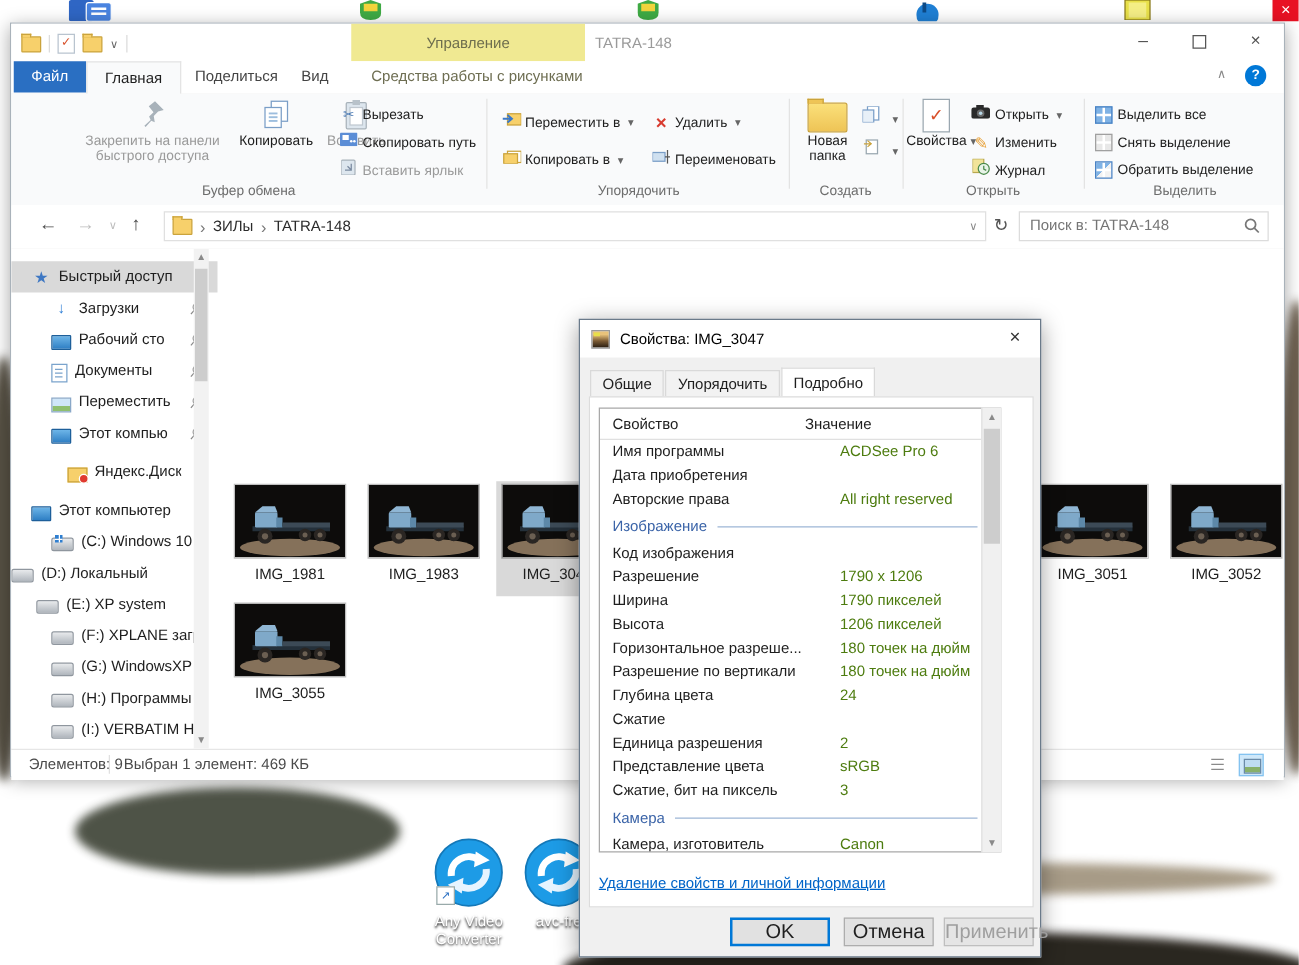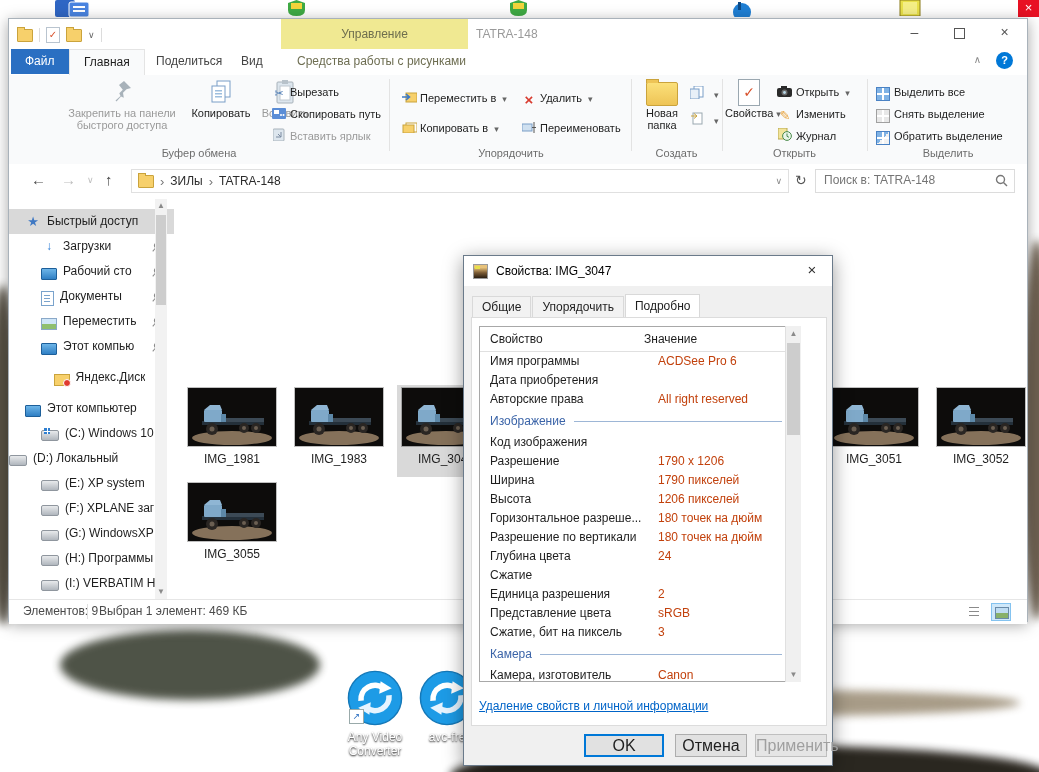--- a/index.html
+++ b/index.html
@@ -135,21 +135,21 @@
         background:#f2f2f2;border:1px solid #d9d9d9;vertical-align:bottom}
   .dtab.active{background:#fff;height:23px;line-height:23px;border-bottom:none;position:relative;top:0px}
   .dpanel{position:absolute;left:7px;top:61px;width:356px;height:409px;background:#fff;border:1px solid #dcdcdc;box-sizing:border-box}
   .plist{position:absolute;left:15px;top:70px;width:322px;height:356px;border:1px solid #a8a8a8;box-sizing:border-box;
          overflow:hidden;background:#fff}
   .phead{height:24px;line-height:24px;border-bottom:1px solid #e0e0e0;position:relative;color:#1e1e1e}
   .phead .pl{left:10px}.phead .pv{left:164px}
   .phead span{position:absolute}
   .prow{position:relative;height:19px;line-height:19px}
   .prow .pl{position:absolute;left:10px;width:160px;white-space:nowrap;overflow:hidden;color:#1e1e1e}
-  .prow .pv{position:absolute;left:178px;white-space:nowrap;color:#c2410c}
+  .prow .pv{position:absolute;left:192px;white-space:nowrap;color:#4d7c0f}
   .psec{position:relative;height:24px;display:flex;align-items:center;padding-left:10px;gap:8px}
   .psec-t{color:#3b64a8;font-size:12px;white-space:nowrap}
   .psec-l{flex:1;height:1px;background:#9db6d6;margin-right:18px}
   .pscroll{position:absolute;right:0;top:0;width:15px;height:100%;background:#f0f0f0;border-left:1px solid #e0e0e0}
   .pscroll .arr{position:absolute;left:0;width:15px;height:15px;text-align:center;font-size:8px;color:#8a8a8a;line-height:15px}
   .pscroll .thumbbar{position:absolute;left:1px;top:17px;width:13px;height:92px;background:#cdcdcd}
   .dlink{position:absolute;left:15px;top:443px;color:#0064c8;text-decoration:underline;font-size:12px}
   .dbtn{position:absolute;top:478px;height:23px;font-size:16px;text-align:center;line-height:21px;background:#e1e1e1;
         border:1px solid #adadad;box-sizing:border-box}
   .dbtn.ok{left:120px;width:80px;border:2px solid #0078d7;line-height:19px}
@@ -418,21 +418,21 @@
           <div class="side-item sel" style="padding-left: 16px;"><span class="si si-star">★</span><span class="slabel">Быстрый доступ</span></div>
           <div class="side-item" style="padding-left: 32px;"><span class="si si-download">↓</span><span class="slabel">Загрузки</span><span class="pin"></span></div>
           <div class="side-item" style="padding-left: 32px;"><span class="si si-monitor"></span><span class="slabel">Рабочий сто</span><span class="pin"></span></div>
           <div class="side-item" style="padding-left: 32px;"><span class="si si-doc"></span><span class="slabel">Документы</span><span class="pin"></span></div>
           <div class="side-item" style="padding-left: 32px;"><span class="si si-pic"></span><span class="slabel">Переместить</span><span class="pin"></span></div>
           <div class="side-item" style="padding-left: 32px;"><span class="si si-monitor"></span><span class="slabel">Этот компью</span><span class="pin"></span></div>
           <div class="side-item gap" style="padding-left: 16px; text-align: center;"><span class="si si-yadisk"></span><span class="slabel">Яндекс.Диск</span></div>
           <div class="side-item gap" style="padding-left: 16px;"><span class="si si-monitor"></span><span class="slabel">Этот компьютер</span></div>
           <div class="side-item" style="padding-left: 32px;"><span class="si si-drive-sys"></span><span class="slabel">(C:) Windows 10</span></div>
           <div class="side-item" style=""><span class="si si-drive"></span><span class="slabel">(D:) Локальный</span></div>
-          <div class="side-item" style="padding-left: 32px;"><span class="si si-drive"></span><span class="slabel">(E:) XP system</span></div>
+          <div class="side-item" style="padding-left: 20px;"><span class="si si-drive"></span><span class="slabel">(E:) XP system</span></div>
           <div class="side-item" style="padding-left: 32px;"><span class="si si-drive"></span><span class="slabel">(F:) XPLANE загр</span></div>
           <div class="side-item" style="padding-left: 32px;"><span class="si si-drive"></span><span class="slabel">(G:) WindowsXP</span></div>
           <div class="side-item" style="padding-left: 32px;"><span class="si si-drive"></span><span class="slabel">(H:) Программы</span></div>
           <div class="side-item" style="padding-left: 32px;"><span class="si si-drive"></span><span class="slabel">(I:) VERBATIM HI</span></div>
         </div>
       <div class="sscroll">
         <span class="arr" style="top:0">▲</span>
         <span class="thumbbar"></span>
         <span class="arr" style="bottom:0">▼</span>
       </div>

